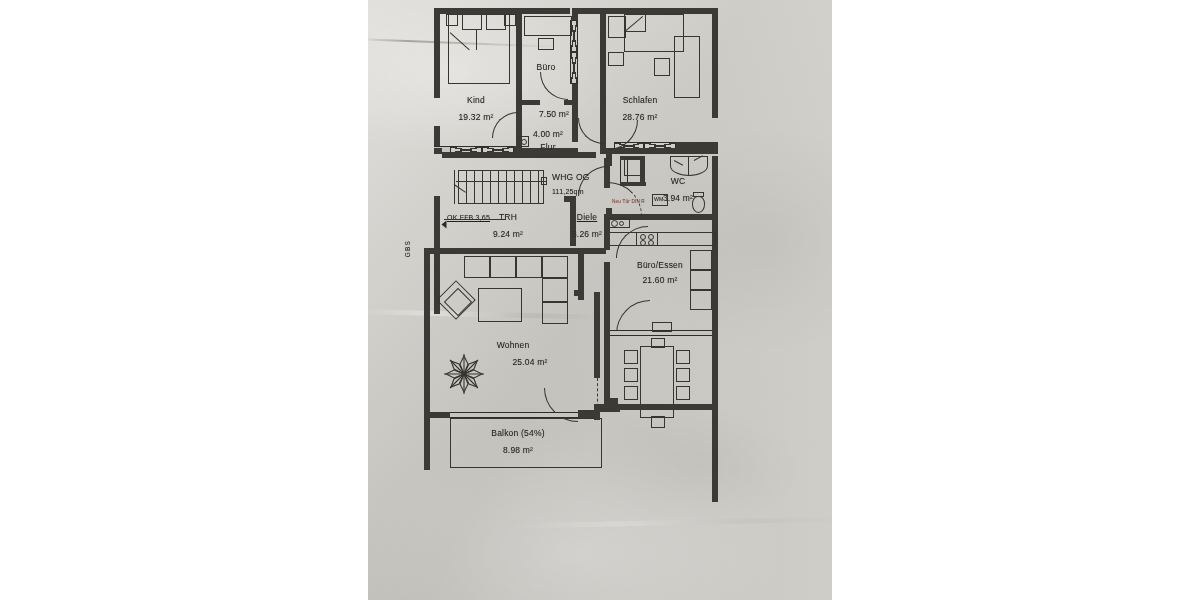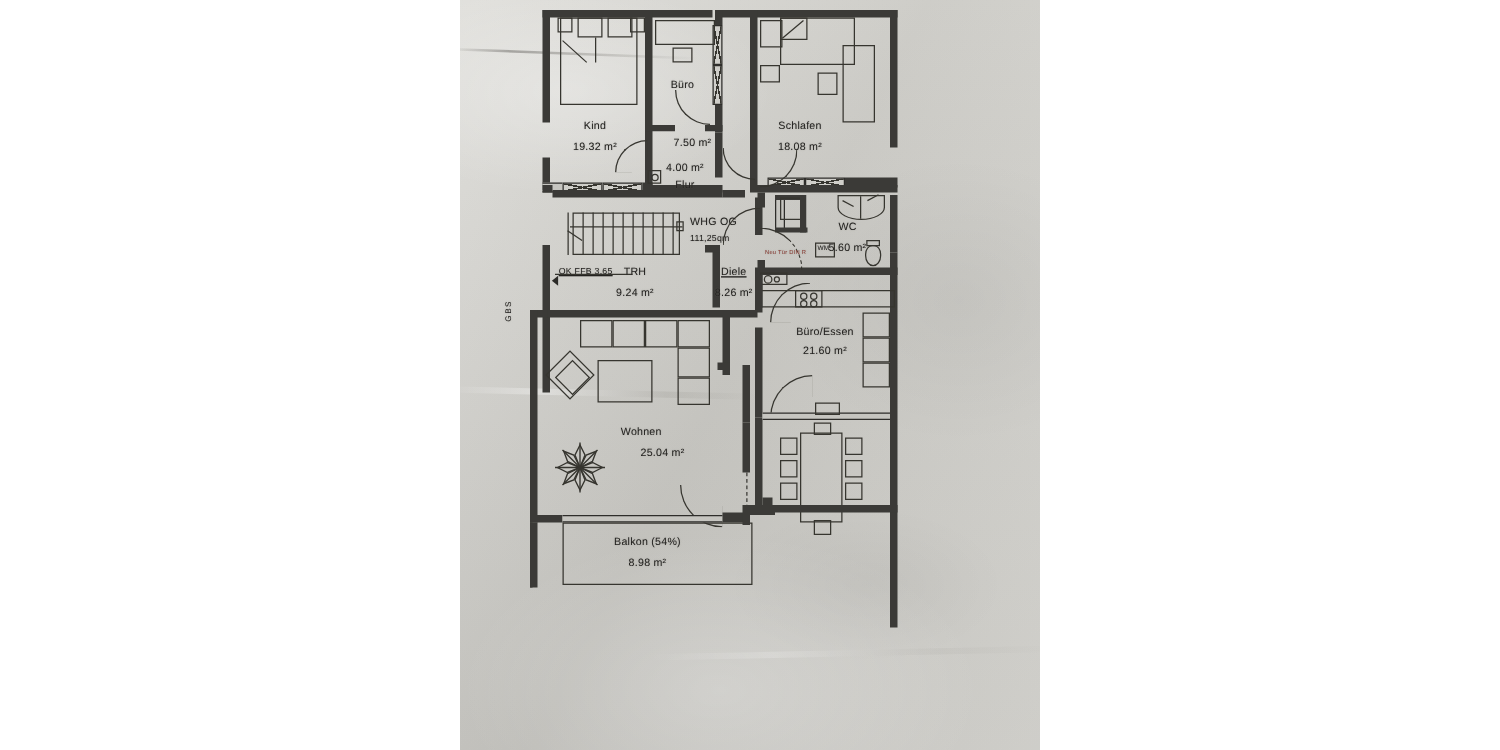--- a/index.html
+++ b/index.html
@@ -390,24 +390,24 @@
       <div class="lbl name ctr" style="left:108px; top:95px;">Kind</div>
       <div class="lbl area ctr" style="left:108px; top:112px;">19.32 m²</div>
 
       <div class="lbl name ctr" style="left:178px; top:62px;">Büro</div>
       <div class="lbl area ctr" style="left:186px; top:77px;margin-top:32px;">7.50 m²</div>
 
       <div class="lbl name ctr" style="left:180px; top:96px;margin-top:46px;">Flur</div>
       <div class="lbl area ctr" style="left:180px; top:129px;">4.00 m²</div>
 
       <div class="lbl name ctr" style="left:272px; top:95px;">Schlafen</div>
-      <div class="lbl area ctr" style="left:272px; top:112px;">18.08 m²</div>
+      <div class="lbl area ctr" style="left:272px; top:112px;">28.76 m²</div>
 
       <div class="lbl name ctr" style="left:310px; top:176px;">WC</div>
-      <div class="lbl area ctr" style="left:310px; top:193px;">5.60 m²</div>
+      <div class="lbl area ctr" style="left:310px; top:193px;">3.94 m²</div>
 
       <div class="lbl name ctr" style="left:140px; top:212px;">TRH</div>
       <div class="lbl area ctr" style="left:140px; top:229px;">9.24 m²</div>
 
       <div class="lbl name ctr" style="left:219px; top:212px;text-decoration:underline;">Diele</div>
       <div class="lbl area ctr" style="left:219px; top:229px;">8.26 m²</div>
 
       <div class="lbl name ctr" style="left:292px; top:260px;">Büro/Essen</div>
       <div class="lbl area ctr" style="left:292px; top:275px;">21.60 m²</div>
 

